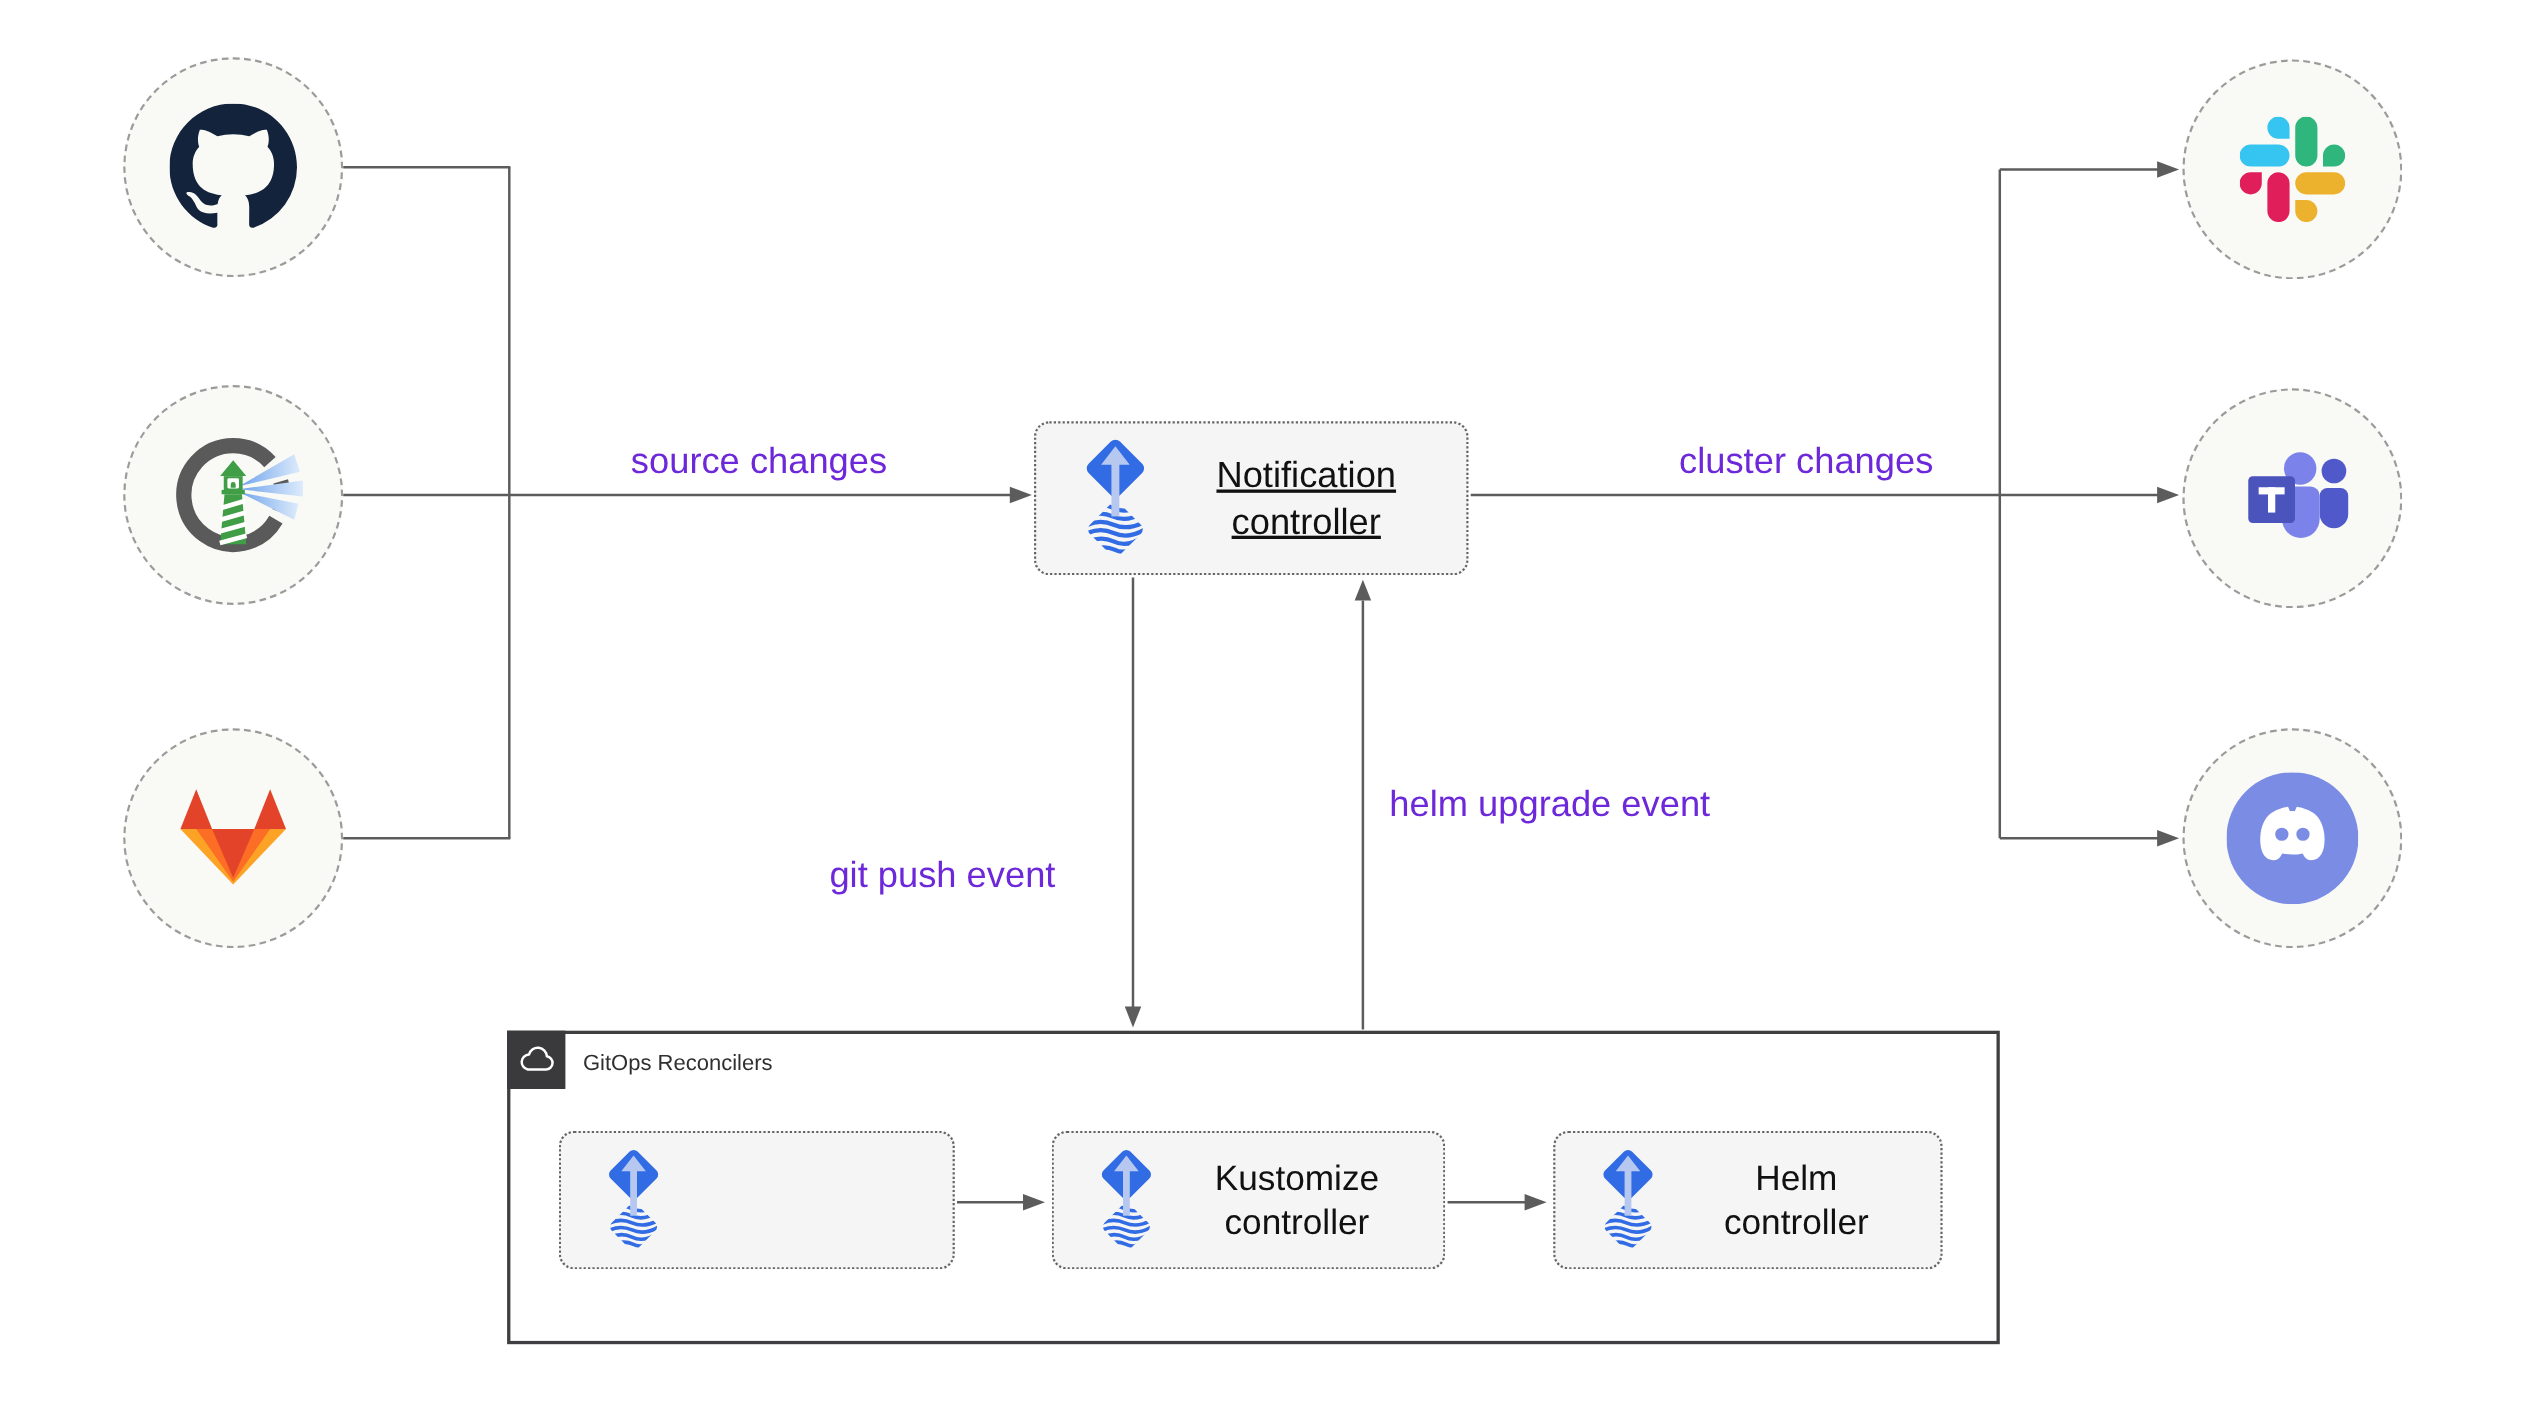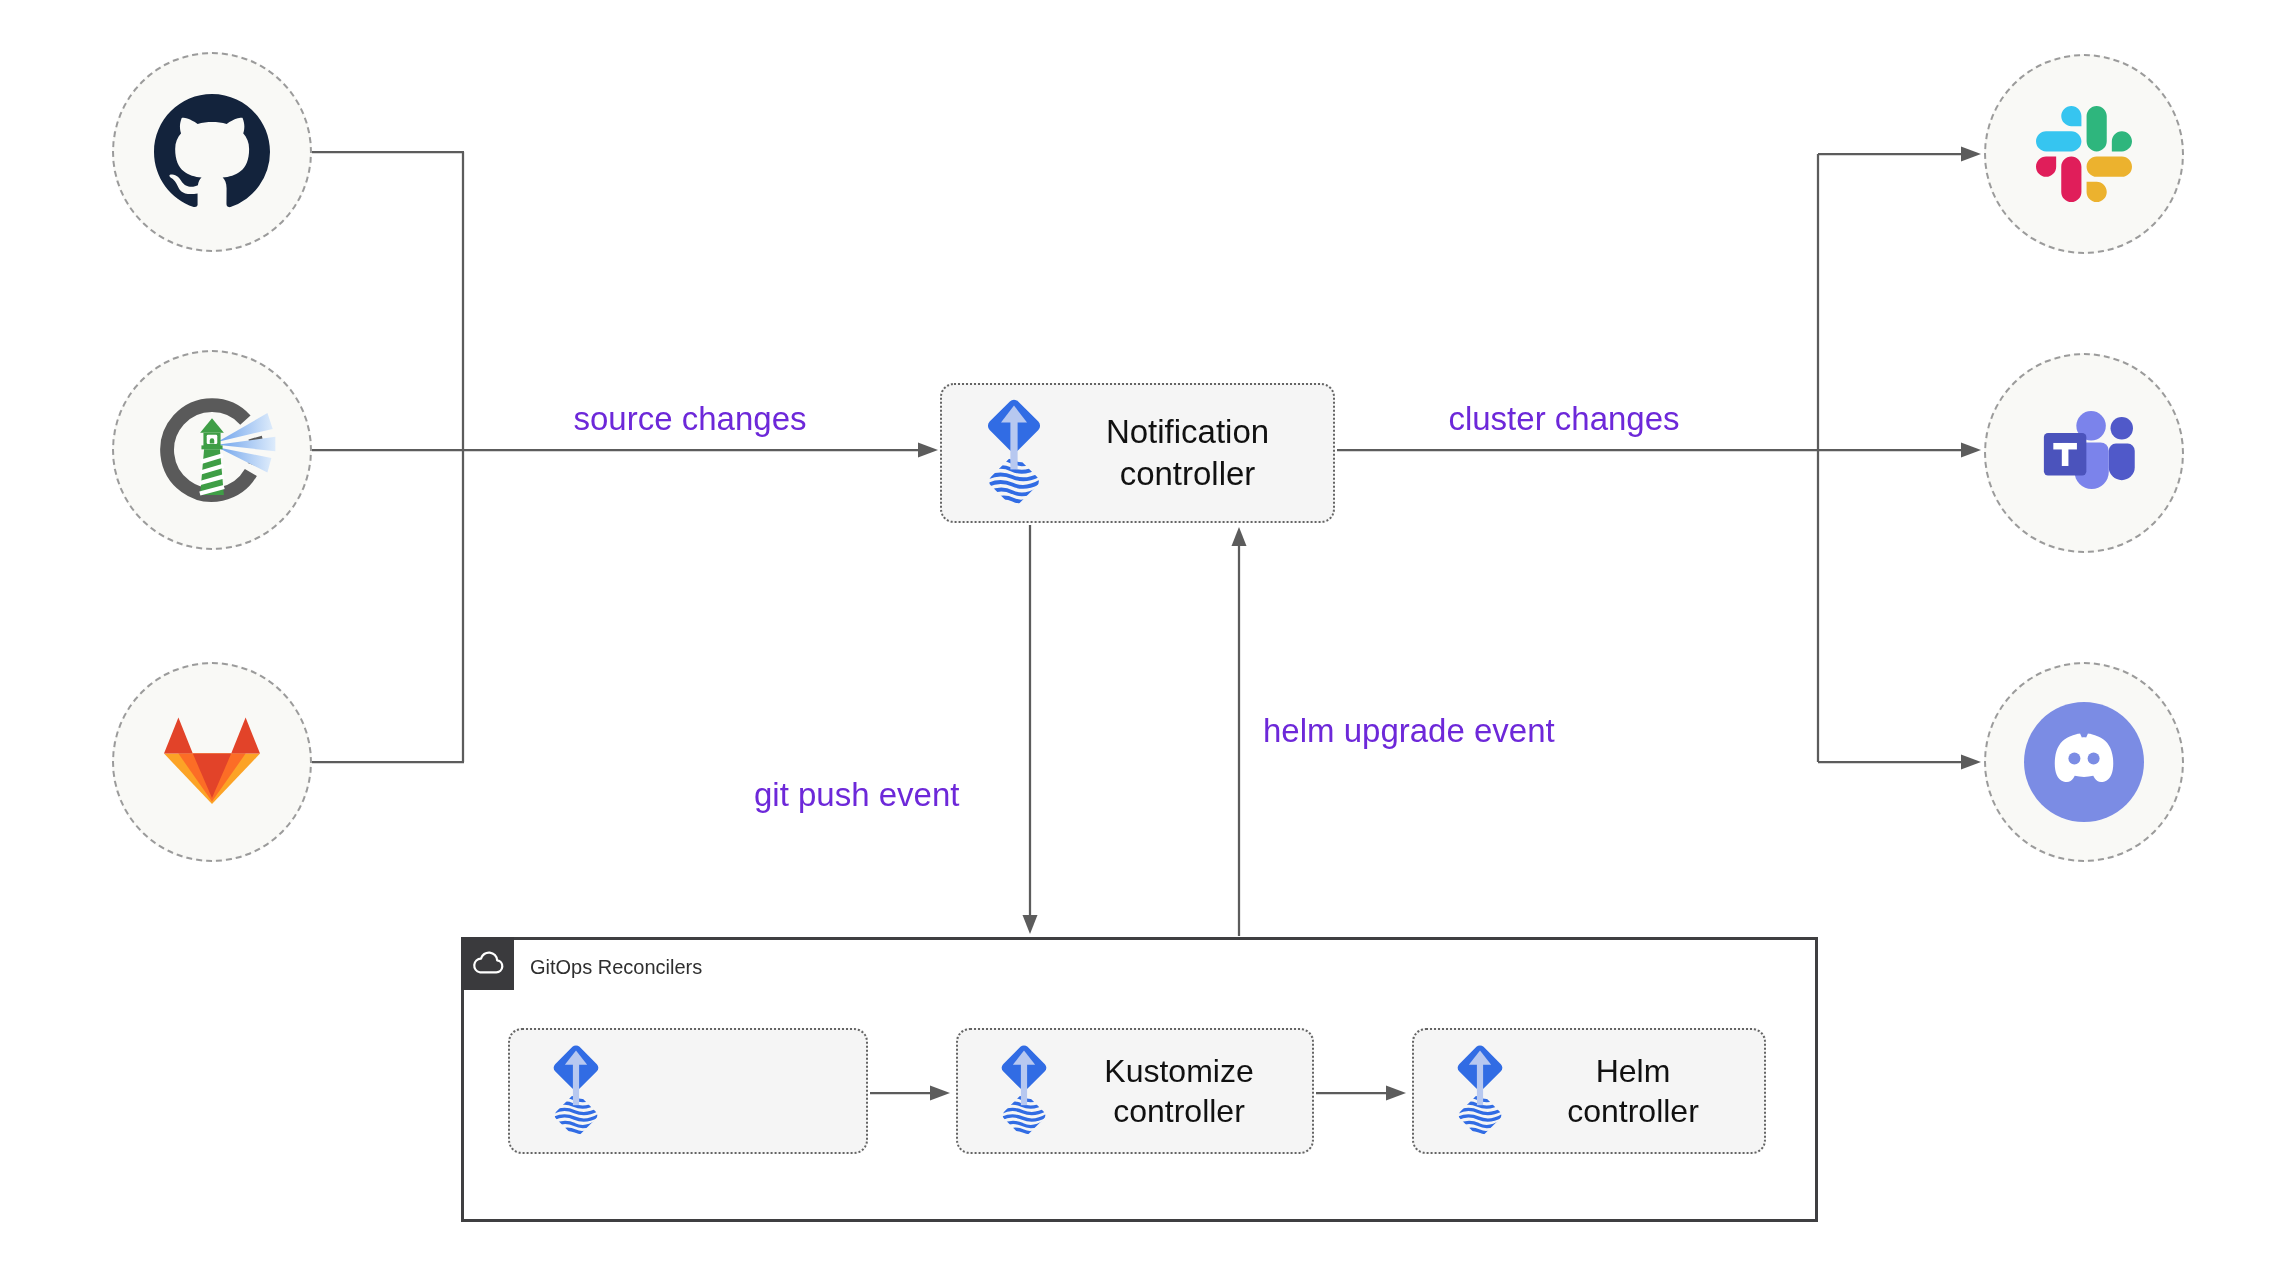--- a/index.html
+++ b/index.html
@@ -191,25 +191,25 @@
   <div class="circle-node" style="left:1984px;top:662px;">
     <svg class="icon-wrap" width="120" height="120" viewBox="0 0 100 100">
         <use href="#sym-discord" width="100" height="100"></use>
       </svg>
   </div>
 
   <div class="ctl-box" style="left:940px;top:383px;width:395px;height:140px;">
     <svg width="84" height="113" viewBox="0 0 100 134">
         <use href="#sym-flux" width="100" height="134"></use>
       </svg>
-    <div class="ctl-label notif-label" style="max-width:240px;margin:0 auto;">Notification controller</div>
+    <div class="ctl-label notif-label" style="max-width:240px;margin:0 auto;text-decoration:underline;">Notification controller</div>
   </div>
 
   <div class="edge-label" style="left:540px;top:400px;width:300px;text-align:center;">source changes</div>
-  <div class="edge-label" style="left:1414px;top:400px;width:300px;text-align:center;">cluster changes</div>
+  <div class="edge-label" style="left:1492px;top:400px;width:300px;text-align:center;">cluster changes</div>
   <div class="edge-label" style="left:754px;top:742px;width:260px;margin-top:34px;">git push event</div>
   <div class="edge-label" style="left:1263px;top:712px;width:330px;text-align:left;">helm upgrade event</div>
 
   <div class="group-box">
     <div class="group-corner">
       <svg width="36" height="36" viewBox="0 0 24 24">
           <use href="#sym-cloud" width="24" height="24"></use>
         </svg>
     </div>
     <div class="group-title">GitOps Reconcilers</div>

